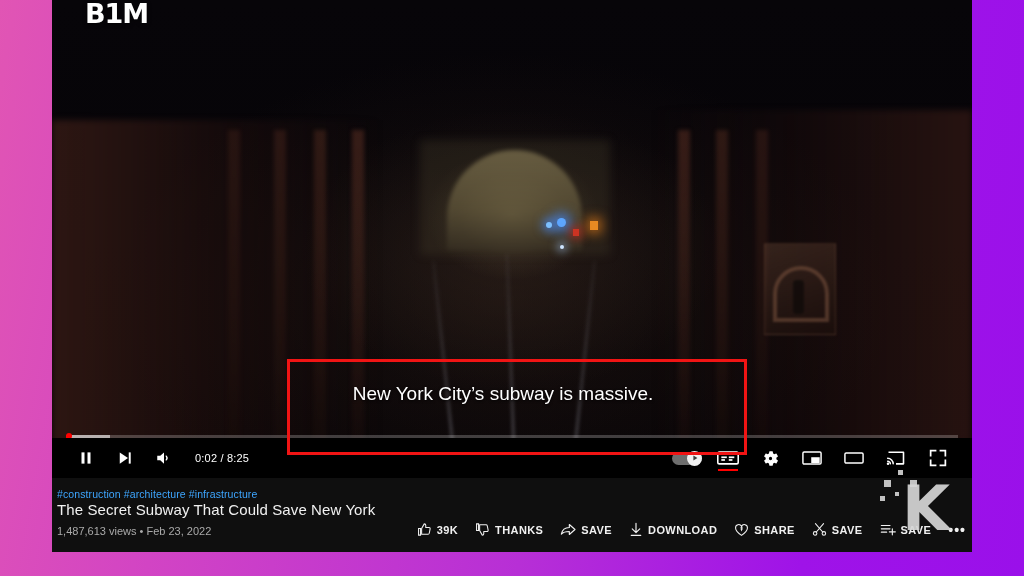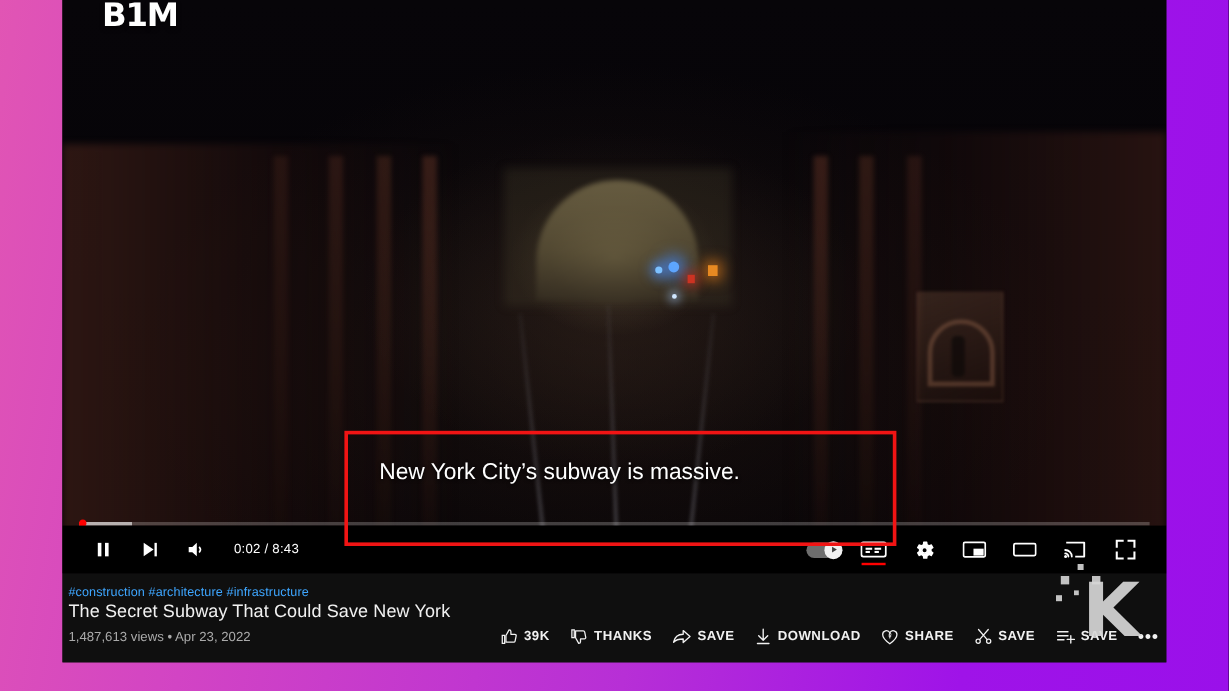--- a/index.html
+++ b/index.html
@@ -105,24 +105,23 @@
   #b1m {
     position:absolute; left:33px; top:-2px;
     font-size:27px; font-weight:bold; letter-spacing:-1px;
     color:#ffffff; font-family:"DejaVu Sans", sans-serif;
     text-shadow:0 1px 4px rgba(0,0,0,.7);
   }
 
   
   #caption {
     position:absolute; left:236px; top:383px; width:430px;
-    color:#fff; font-size:19px;
+    text-align:center; color:#fff; font-size:19px;
     font-family:"Liberation Sans", sans-serif;
     text-shadow:0 1px 3px rgba(0,0,0,.9);
-    margin-left:28px;
   }
 
   
   #annotation {
     position:absolute; left:235px; top:359px; width:460px; height:96px;
     border:3px solid #f11414; pointer-events:none; z-index:40;
   }
 
   
   #progress-row {
@@ -177,21 +176,21 @@
     position:absolute; left:5px; top:10px; color:#3ea6ff; font-size:10.5px; letter-spacing:.1px;
   }
   #video-title {
     position:absolute; left:5px; top:23px; color:#f1f1f1; font-size:15px; font-weight:400;
     letter-spacing:.1px;
   }
   #video-stats {
     position:absolute; left:5px; top:47px; color:#aaaaaa; font-size:11px;
   }
   #actions {
-    position:absolute; right:6px; top:44px; display:flex; align-items:center; gap:17px;
+    position:absolute; right:6px; top:44px; display:flex; align-items:flex-start; gap:17px;
   }
   .action {
     display:flex; align-items:center; gap:5px; color:#f1f1f1;
     font-size:11px; font-weight:bold; letter-spacing:.4px; cursor:pointer; white-space:nowrap;
   }
   .action svg { display:block; flex:none; }
   #more-dots { color:#f1f1f1; font-size:14px; font-weight:bold; letter-spacing:1px; cursor:pointer; }
 
   
   #k-watermark {
@@ -271,21 +270,21 @@
             </svg>
           </div>
 
           <div class="ctrl-btn">
             <svg width="18" height="18" viewBox="0 0 24 24">
               <polygon points="3,9 7,9 12,4.5 12,19.5 7,15 3,15" fill="#fff"></polygon>
               <path d="M15 9.5 Q17.2 12 15 14.5" stroke="#fff" stroke-width="1.8" fill="none" stroke-linecap="round"></path>
             </svg>
           </div>
 
-          <div id="time-display">0:02 / 8:43</div>
+          <div id="time-display">0:02 / 8:25</div>
         </div>
 
         <div class="ctrl-right">
 
           <div id="autoplay-toggle">
             <div id="autoplay-knob">
               <svg width="8" height="8" viewBox="0 0 10 10">
                 <polygon points="3,2 8,5 3,8" fill="#3f3f3f"></polygon>
               </svg>
             </div>
@@ -340,21 +339,21 @@
         </div>
       </div>
     </div>
 
     <div id="annotation"></div>
 
     <div id="meta">
 
       <div id="hashtags">#construction #architecture #infrastructure</div>
       <div id="video-title">The Secret Subway That Could Save New York</div>
-      <div id="video-stats">1,487,613 views • Apr 23, 2022</div>
+      <div id="video-stats">1,487,613 views • Feb 23, 2022</div>
 
       <div id="actions">
 
         <div class="action">
           <svg width="15" height="15" viewBox="0 0 24 24">
             <path d="M2.5 10.5h3.2V21H2.5z" fill="none" stroke="#f1f1f1" stroke-width="1.7"></path>
             <path d="M7.4 10.5 11.6 3c1.5 0 2.4 1 2.4 2.3v3.6h5.3c1.1 0 1.9 1 1.7 2l-1.4 7.1c-.2.9-1 1.5-1.9 1.5H7.4z" fill="none" stroke="#f1f1f1" stroke-width="1.7" stroke-linejoin="round"></path>
           </svg>
           <span>39K</span>
         </div>

